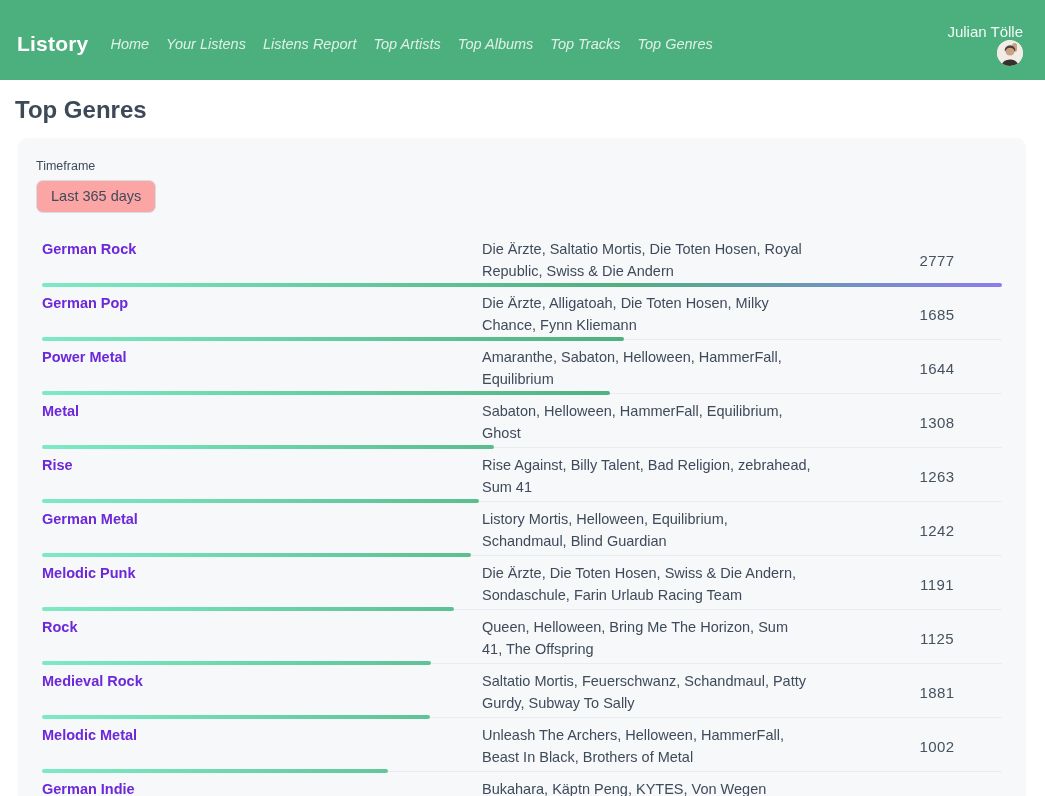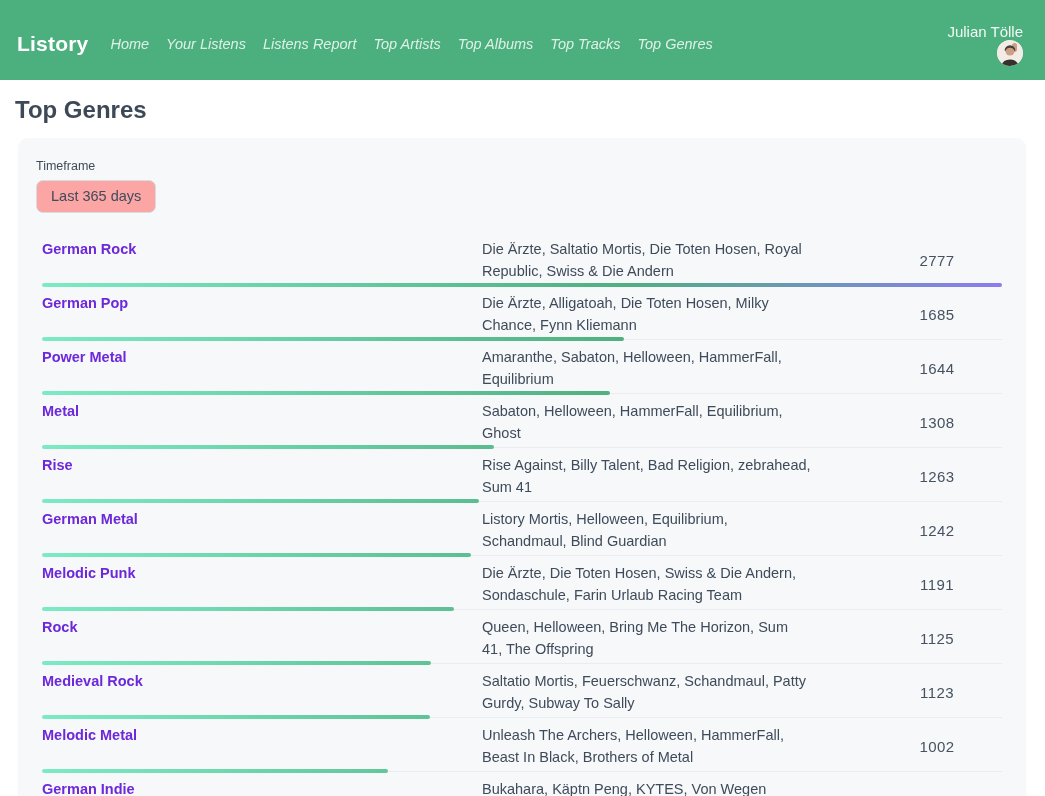--- a/index.html
+++ b/index.html
@@ -223,21 +223,21 @@
     <div class="genre-bar" style="width: 389px;"></div>
   </div>
       <div class="genre-row">
     <div class="col-name">
       <div class="genre-name">Medieval Rock</div>
     </div>
     <div class="col-artists">
       <div class="artists">Saltatio Mortis, Feuerschwanz, Schandmaul, Patty Gurdy, Subway To Sally</div>
     </div>
     <div class="col-count">
-      <div class="genre-count">1123</div>
+      <div class="genre-count">1881</div>
     </div>
     <div class="genre-bar" style="width: 388px;"></div>
   </div>
       <div class="genre-row">
     <div class="col-name">
       <div class="genre-name">Melodic Metal</div>
     </div>
     <div class="col-artists">
       <div class="artists">Unleash The Archers, Helloween, HammerFall, Beast In Black, Brothers of Metal</div>
     </div>

